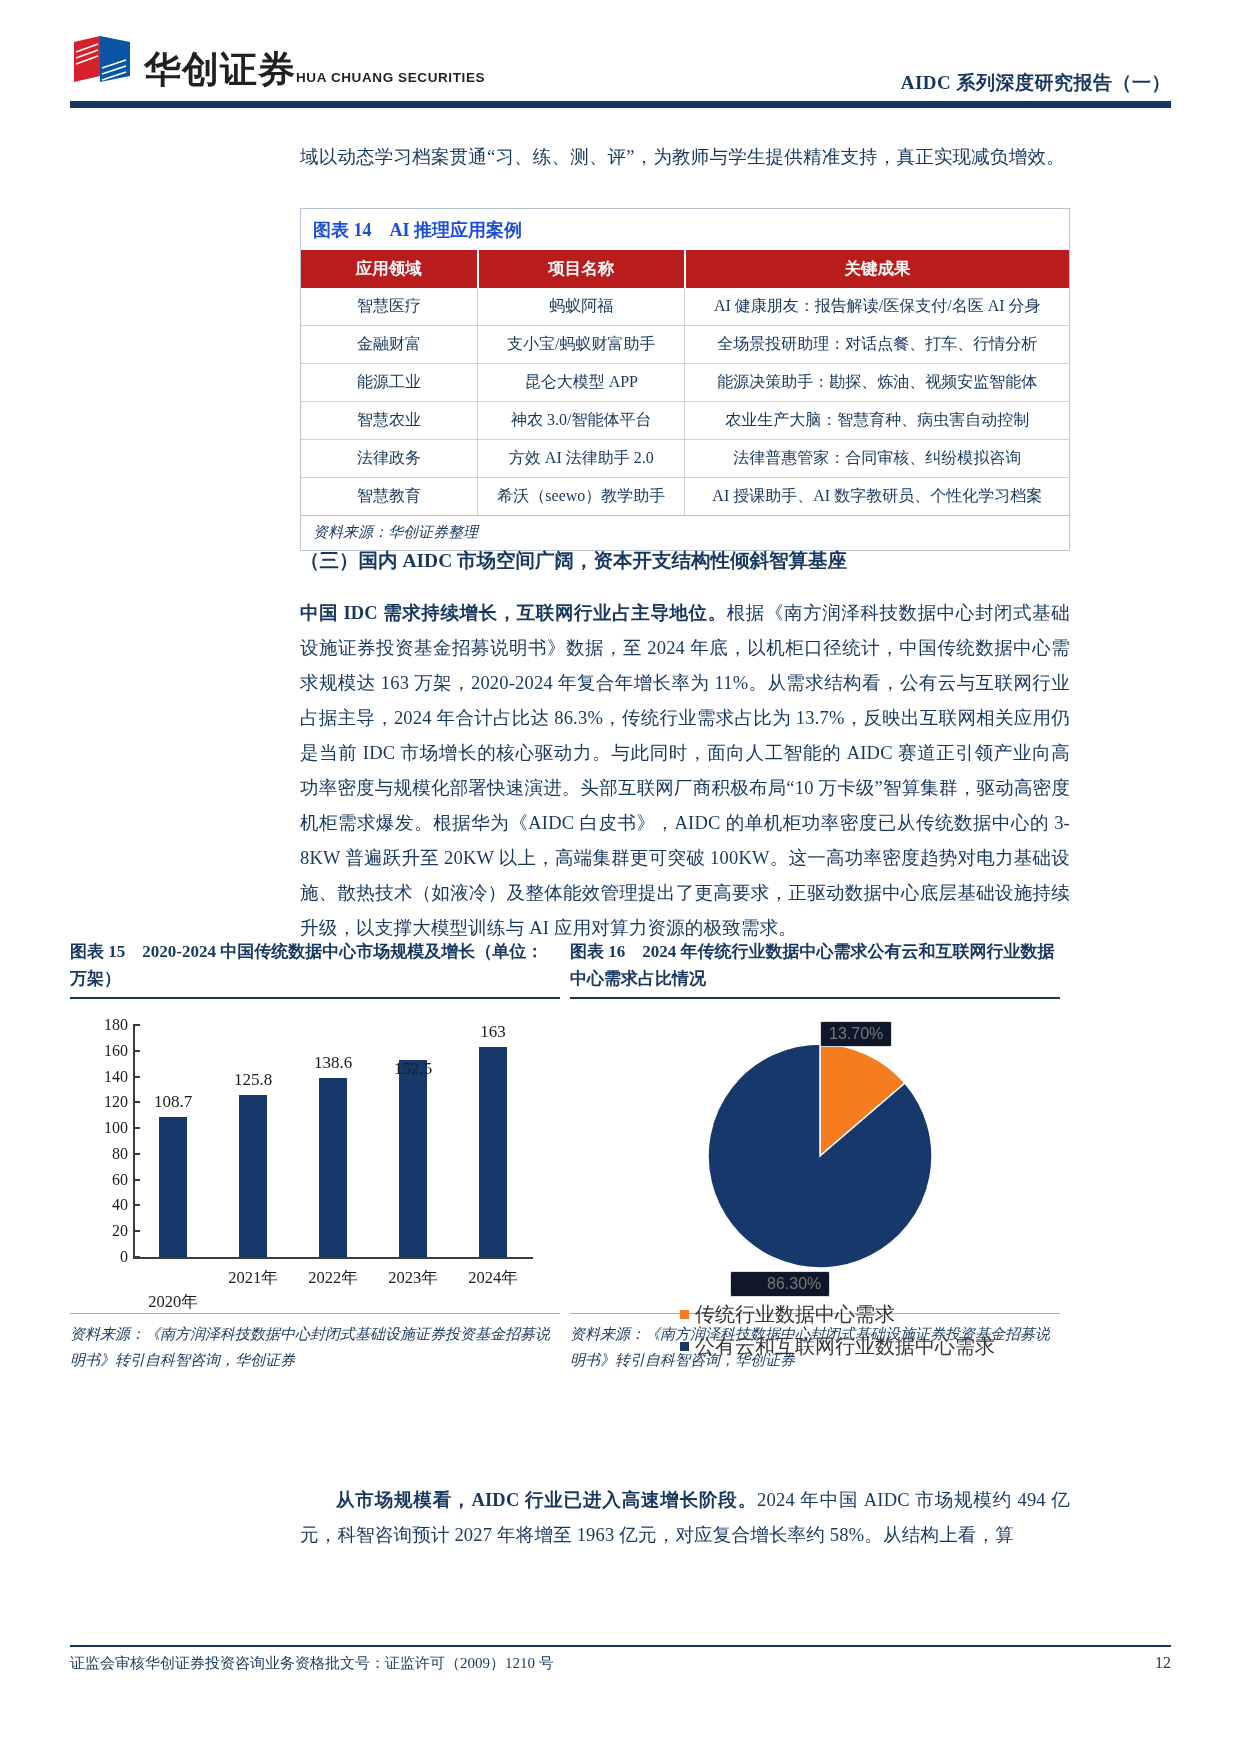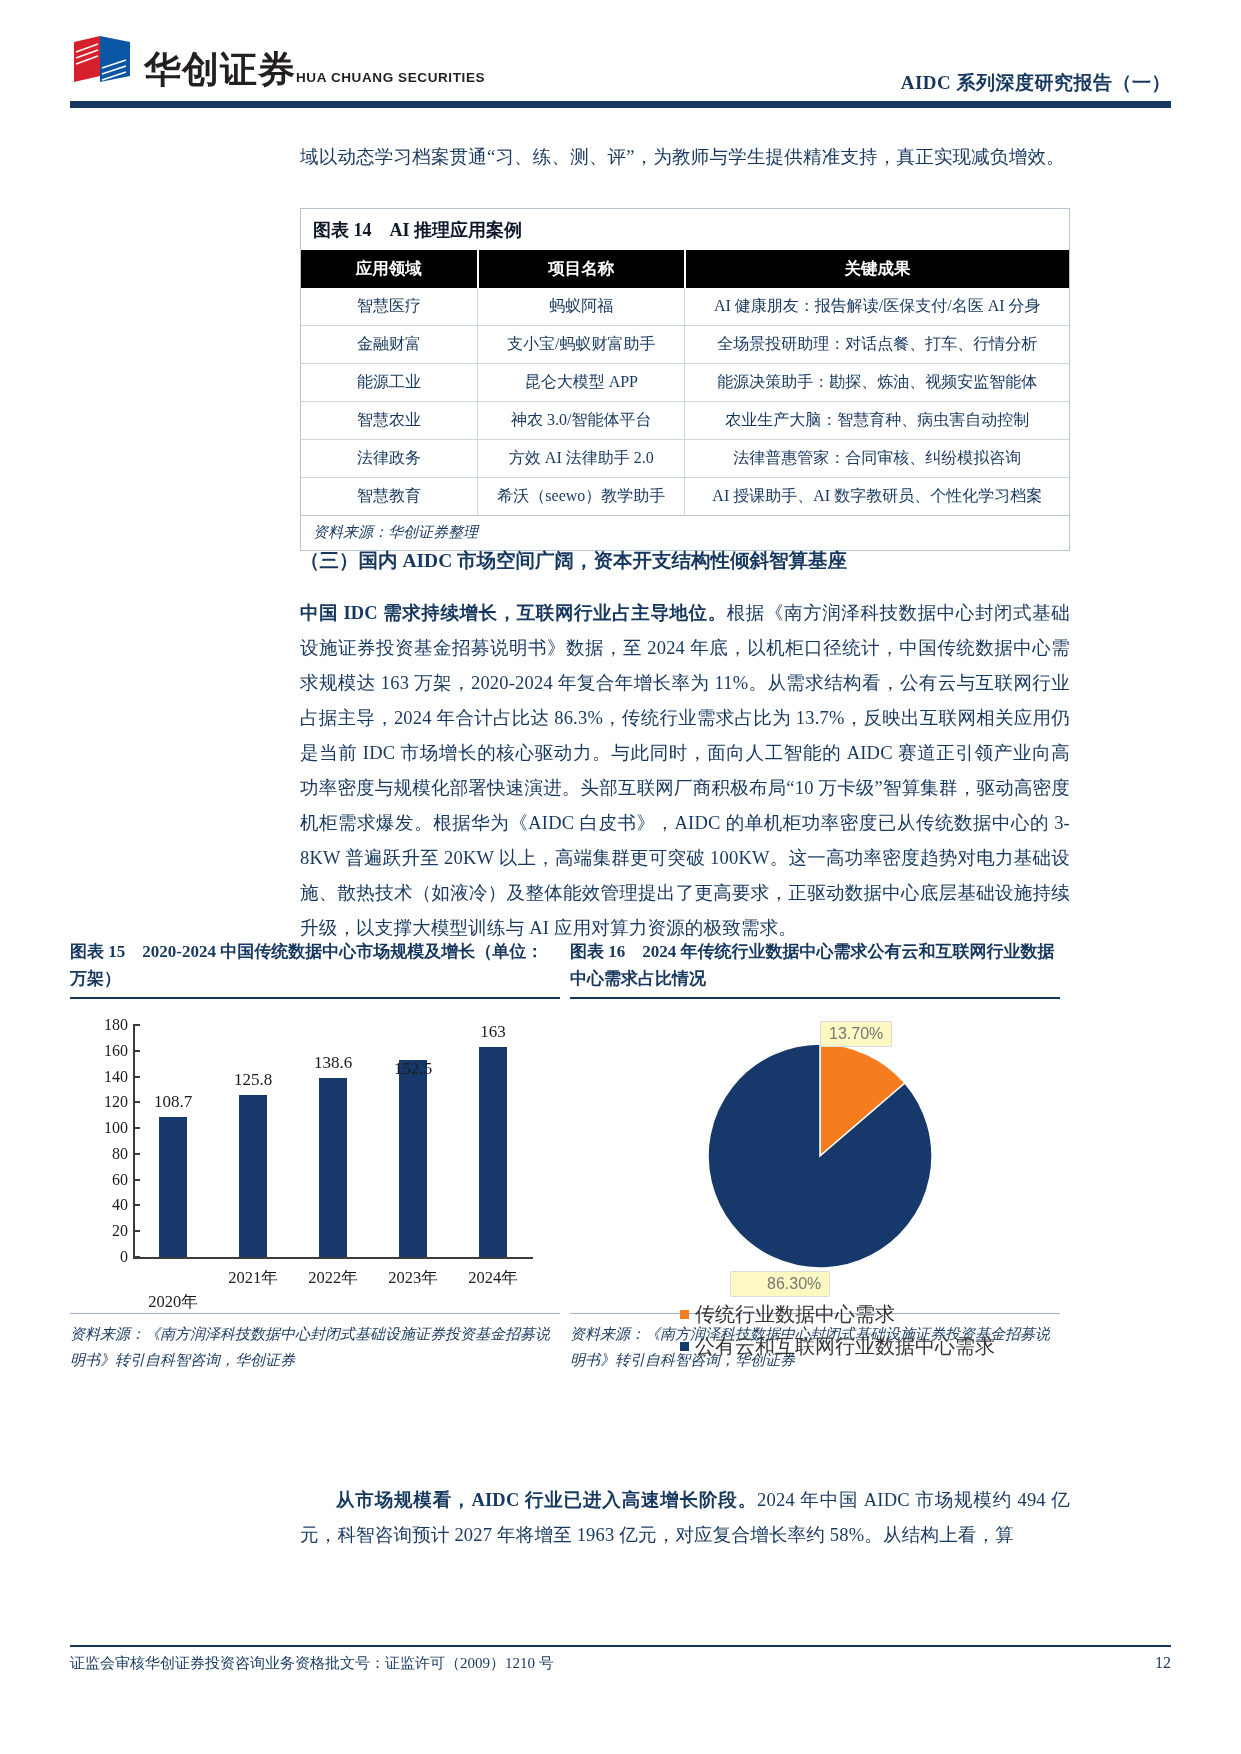--- a/index.html
+++ b/index.html
@@ -36,25 +36,25 @@
     text-align:justify;
     letter-spacing:0.2px;
   }
   .intro { position:absolute; left:300px; top:140px; width:770px; }
   b { font-weight:bold; }
 
   
   .exhibit14 { position:absolute; left:300px; top:208px; width:770px; border:1px solid #b9c4d2; }
   .ex-caption {
     font-family:"Liberation Serif", serif; font-weight:bold; font-size:18px;
-    color:#0f172a; padding:9px 12px 8px 12px;
+    color:#1d4ed8; padding:9px 12px 8px 12px;
   }
   table.tbl { width:100%; border-collapse:collapse; table-layout:fixed; }
   table.tbl th {
-    background:#000000; color:#ffffff; font-weight:bold; font-size:16.5px;
+    background:#b91c1c; color:#ffffff; font-weight:bold; font-size:16.5px;
     font-family:"Liberation Serif", serif;
     padding:8px 4px; text-align:center; border-right:2px solid #ffffff;
   }
   table.tbl th:last-child { border-right:none; }
   table.tbl td {
     font-family:"Liberation Serif", serif; font-size:16px; color:#16375e;
     text-align:center; padding:8px 6px;
     border-bottom:1px solid #ccd4de;
     border-right:1px solid #ccd4de;
   }
@@ -102,21 +102,21 @@
   .bar { position:absolute; bottom:0; width:28px; background:#17386a; }
   .bar-val { position:absolute; width:80px; text-align:center;
              font-family:"Liberation Serif", serif; font-size:17px; color:#1c1c1c; }
   .xlabel { position:absolute; width:80px; text-align:center; top:254px;
             font-family:"Liberation Serif", serif; font-size:16.5px; color:#1c1c1c; }
 
   
   .pie-plot { position:relative; width:490px; height:290px; }
   .pie-svg { position:absolute; left:105px; top:18px; }
   .callout {
-    position:absolute; background:#fef9c3; border:1px solid #dcdcdc;
+    position:absolute; background:#0f172a; border:1px solid #dcdcdc;
     font-family:"Liberation Sans", sans-serif; font-size:16px; color:#777777;
     padding:3px 8px; border-radius:2px;
   }
   .callout.c1 { left:250px; top:8px; }
   .callout.c2 { left:160px; top:258px;padding-left:36px; }
   .legend { position:absolute; left:110px; top:283px; }
   .legend-row { display:flex; align-items:center; margin-top:5px; }
   .legend-sw { width:9px; height:9px; margin-right:6px; }
   .legend-lbl { font-family:"Liberation Serif", serif; font-size:20px; color:#333333; }
 

